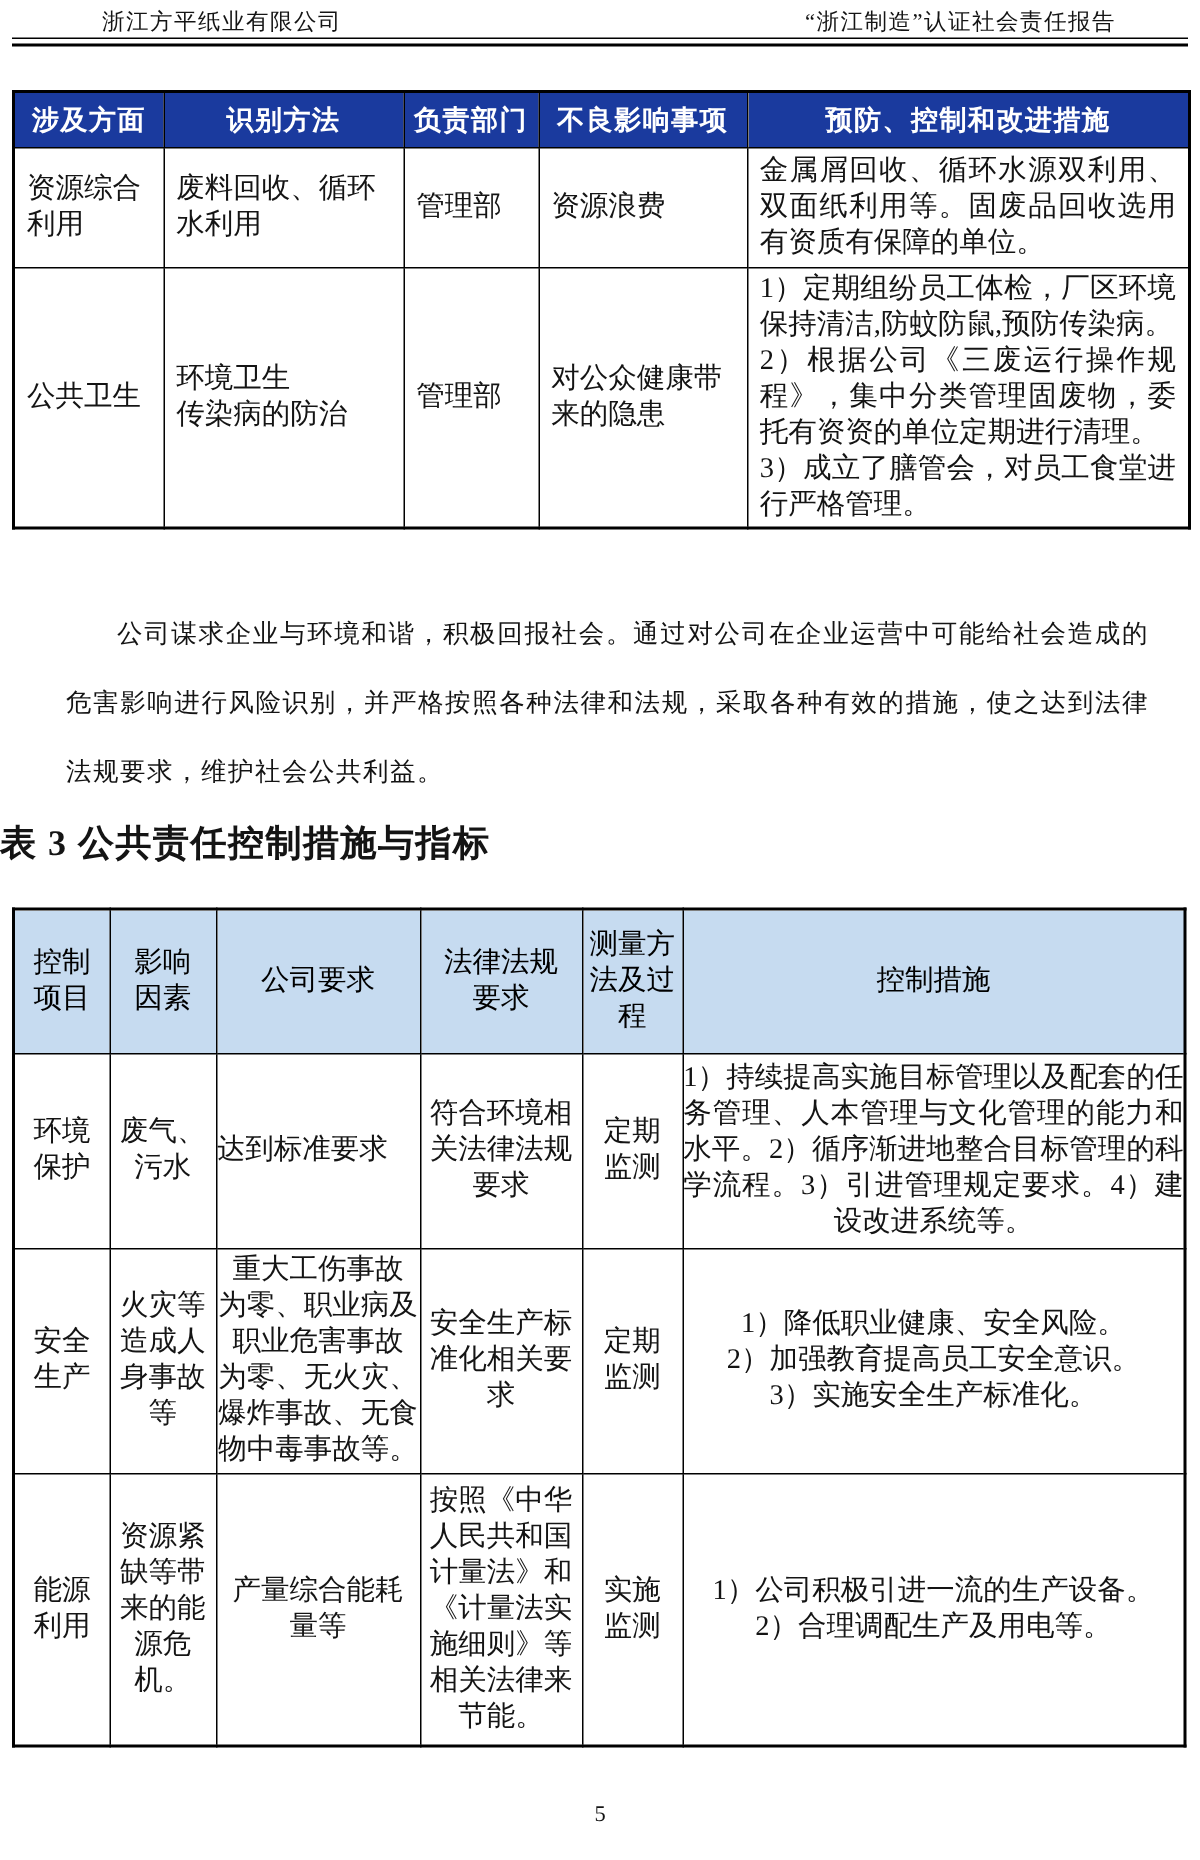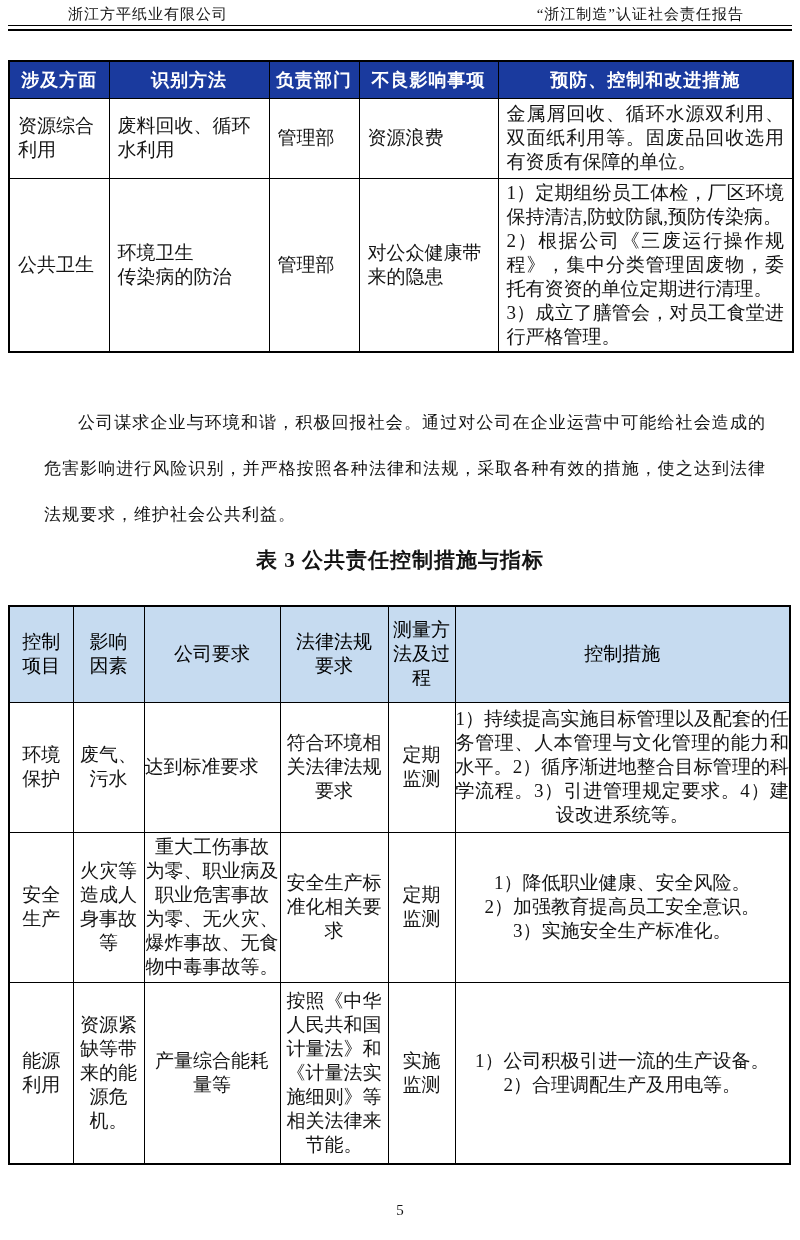--- a/index.html
+++ b/index.html
@@ -55,21 +55,21 @@
   .flow{white-space:normal !important;text-align:justify !important;text-align-last:center;}
 
   
   .para{
     position:absolute;top:400px;left:44px;width:722px;
     font-size:17px;line-height:46px;letter-spacing:1px;
     text-align:justify;text-indent:2em;
   }
   .table-title{
     position:absolute;top:546px;left:0;width:800px;
-    text-align:center;font-weight:bold;font-size:21px;letter-spacing:1px;
+    font-weight:bold;font-size:24px;letter-spacing:1px;
   }
   .page-num{
     position:absolute;top:1202px;left:0;width:800px;
     text-align:center;font-size:15px;
   }
 </style>
 </head>
 <body>
 
 <div class="page">

